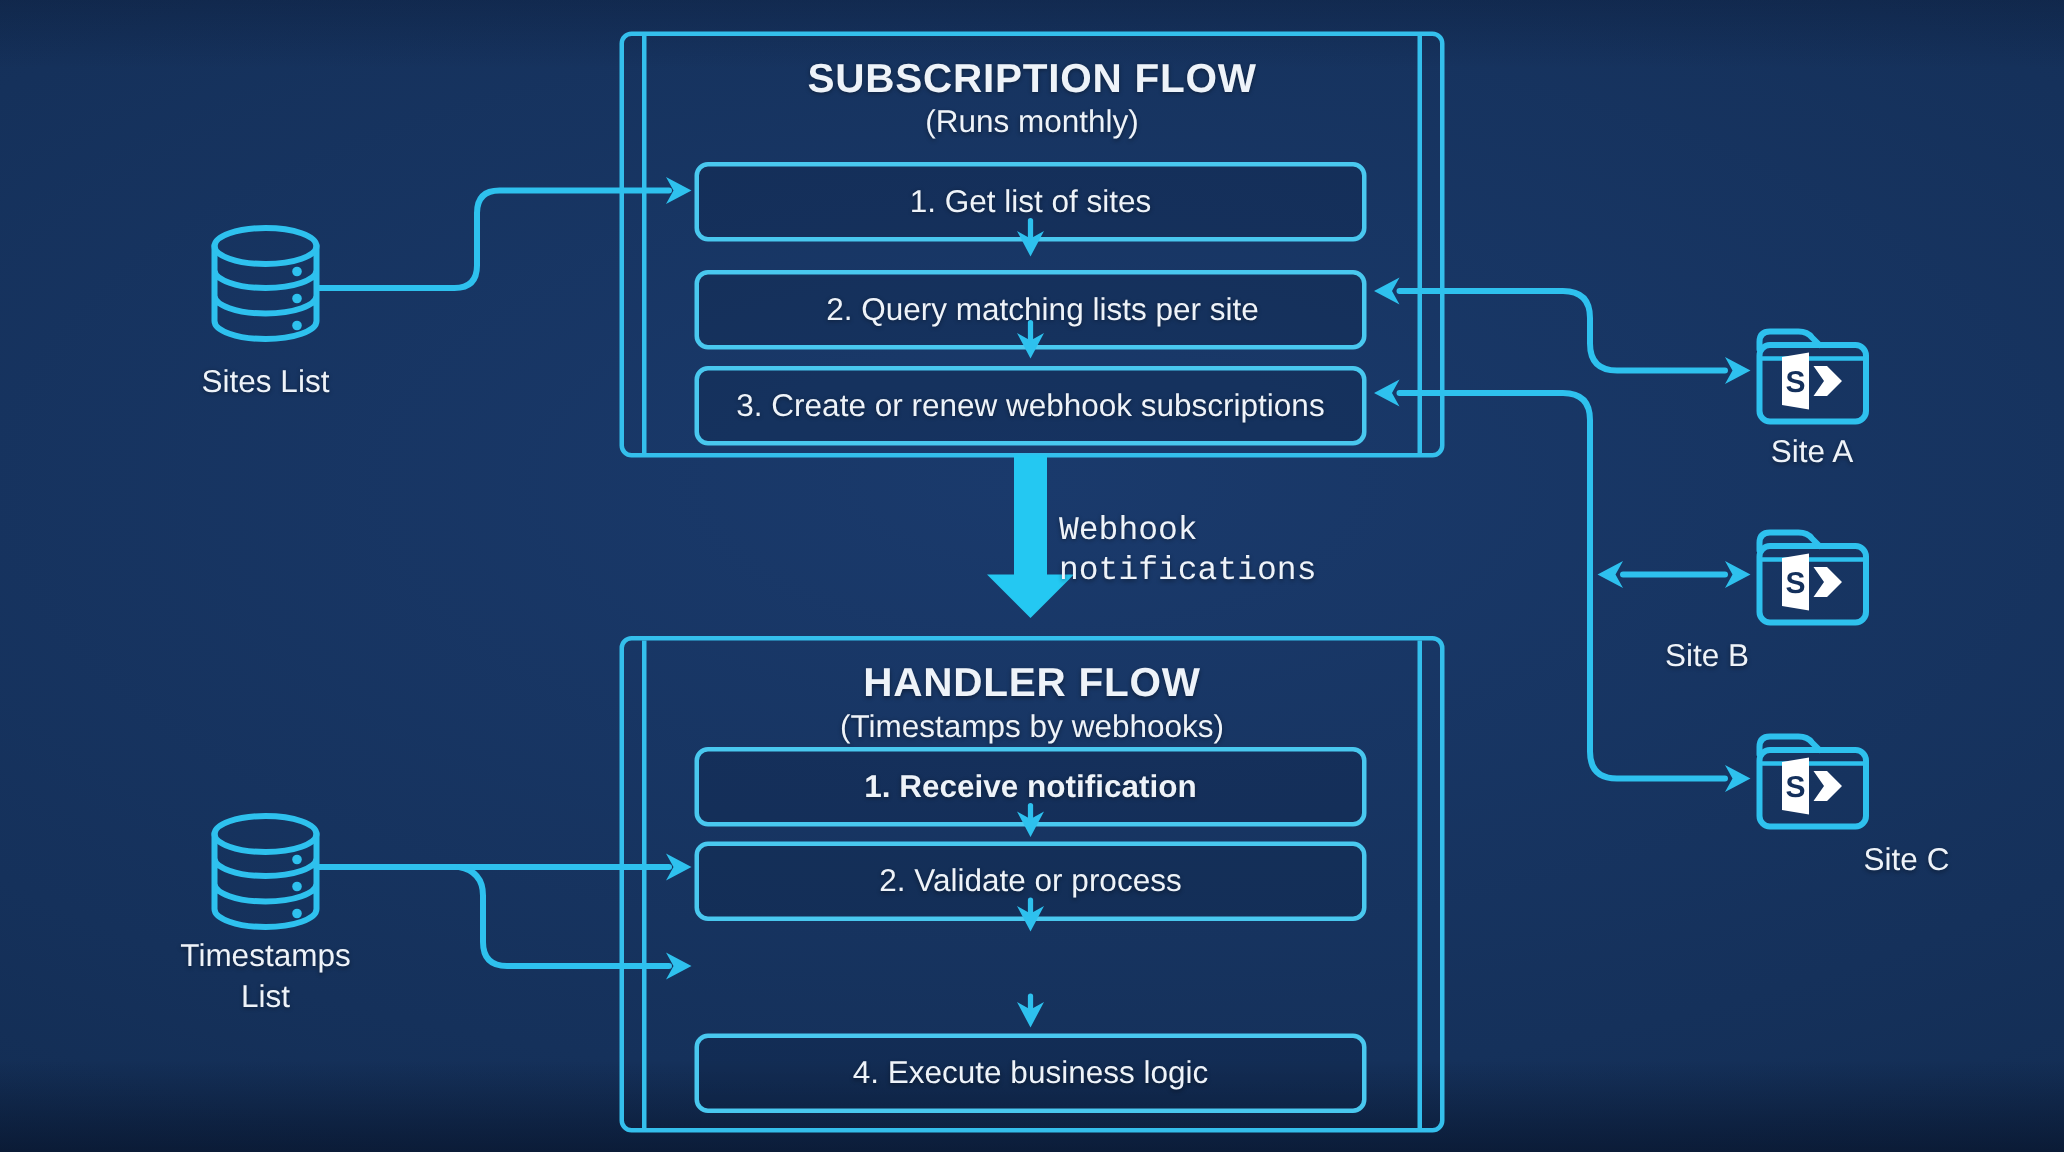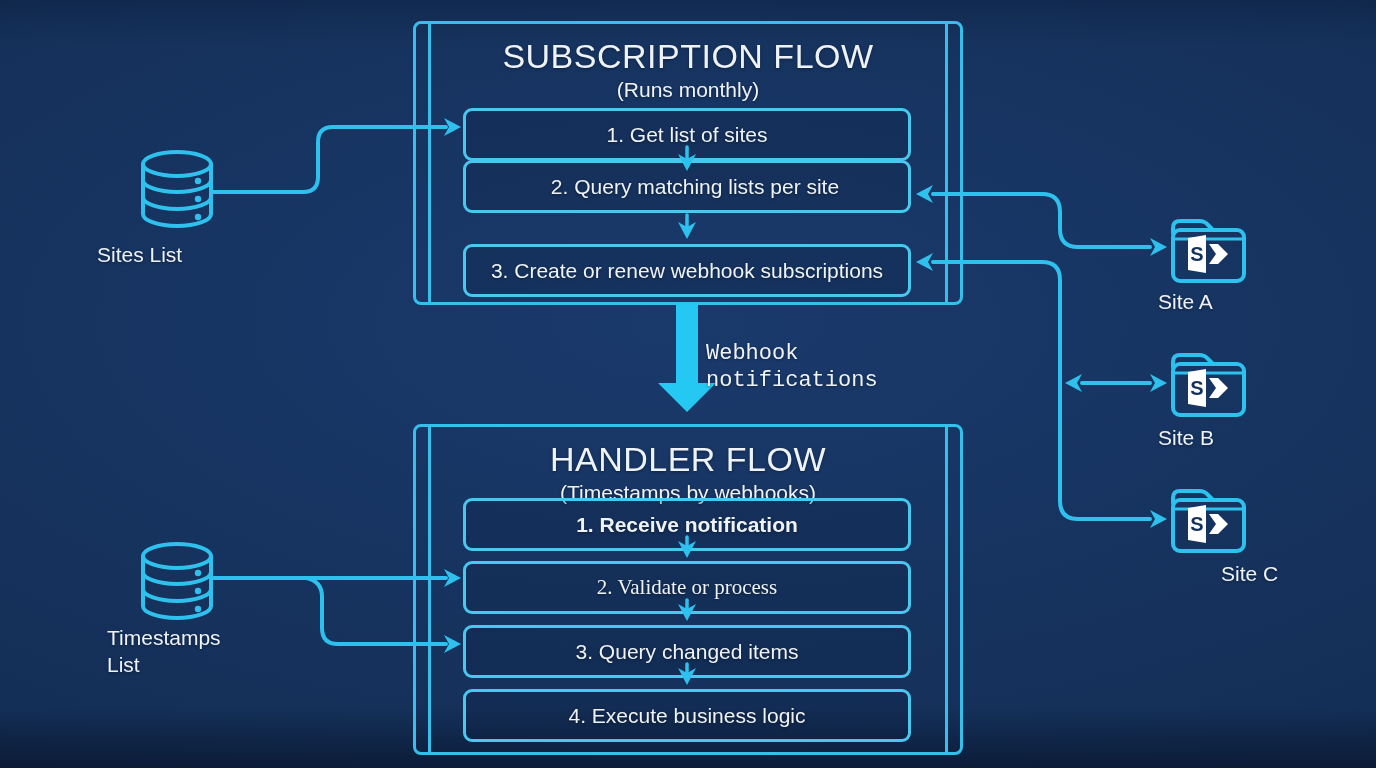--- a/index.html
+++ b/index.html
@@ -22,38 +22,38 @@
   .flowbox{
     position:absolute;box-sizing:border-box;
     border:3px solid var(--box-border,#34bfec);border-radius:8px;
     z-index:1;
   }
   .innerline{position:absolute;top:0;bottom:0;width:3px;background:var(--box-border,#34bfec);}
   .innerline.l{left:12px}
   .innerline.r{right:12px}
   .flow-title{
     margin-top:13px;text-align:center;color:var(--text,#eef3f9);
-    font-size:34px;font-weight:normal;letter-spacing:0.5px;
+    font-size:27px;font-weight:bold;letter-spacing:0.5px;
     text-shadow:0 1px 3px rgba(0,0,0,0.4);
   }
   .flow-subtitle{
     text-align:center;color:var(--text,#eef3f9);font-size:21px;margin-top:2px;
     text-shadow:0 1px 3px rgba(0,0,0,0.4);
   }
   .step{
     position:absolute;box-sizing:border-box;left:463px;width:448px;height:53px;
     border:3px solid var(--step-border,#49c8ef);border-radius:9px;
     display:flex;align-items:center;justify-content:center;
     color:var(--text,#eef3f9);font-size:21px;z-index:1;
     background:rgba(10,30,65,0.25);
     text-shadow:0 1px 3px rgba(0,0,0,0.4);
   }
   .label{
     position:absolute;color:var(--text,#eef3f9);font-size:21px;line-height:27px;
-    z-index:3;text-shadow:0 1px 3px rgba(0,0,0,0.4);
+    text-align:center;z-index:3;text-shadow:0 1px 3px rgba(0,0,0,0.4);
   }
   .label.left-align{text-align:left;font-size:22px;}
   svg.layer{position:absolute;left:0;top:0;z-index:2;pointer-events:none;}
   .line{fill:none;stroke:var(--line-cyan,#2ec1ee);stroke-width:4;stroke-linecap:round;stroke-linejoin:round;}
   .line.thin{stroke-width:3.5;}
   .line.thin2{stroke-width:3;}
   .head{fill:var(--line-cyan,#2ec1ee);stroke:none;}
   .dot{fill:var(--line-cyan,#2ec1ee);}
   .white{fill:#ffffff;}
   .bigarrow{fill:var(--thick-arrow,#24c8f2);}
@@ -65,40 +65,39 @@
 <div class="stage">
 
   <div class="flowbox" style="left:413px;top:21px;width:550px;height:284px;">
     <div class="innerline l"></div>
     <div class="innerline r"></div>
     <div class="flow-title">SUBSCRIPTION FLOW</div>
     <div class="flow-subtitle">(Runs monthly)</div>
   </div>
 
   <div class="step" style="top:108px;">1. Get list of sites</div>
-  <div class="step" style="top:160px;padding-left:16px;">2. Query matching lists per site</div>
+  <div class="step" style="top:180px;padding-left:16px;">2. Query matching lists per site</div>
   <div class="step" style="top:244px;">3. Create or renew webhook subscriptions</div>
 
   <div class="flowbox" style="left:413px;top:424px;width:550px;height:331px;">
     <div class="innerline l"></div>
     <div class="innerline r"></div>
     <div class="flow-title">HANDLER FLOW</div>
     <div class="flow-subtitle">(Timestamps by webhooks)</div>
   </div>
 
   <div class="step" style="top:498px;font-weight:bold;">1. Receive notification</div>
-  <div class="step" style="top:561px;font-family:Liberation Serif, serif;">2. Validate or process</div>
-  <div class="step" style="top:625px;">3. Query changed items</div>
+  <div class="step" style="top:561px;">2. Validate or process</div>
   <div class="step" style="top:689px;">4. Execute business logic</div>
 
   <div class="label" style="left:97px;top:241px;width:160px;">Sites List</div>
   <div class="label" style="left:107px;top:624px;width:140px;">Timestamps List</div>
   <div class="label left-align" style="left:706px;top:340px;width:260px;font-family:Liberation Mono, monospace;">Webhook notifications</div>
   <div class="label" style="left:1158px;top:288px;width:100px;">Site A</div>
-  <div class="label" style="left:1158px;top:424px;width:100px;">Site B</div>
+  <div class="label" style="left:1088px;top:424px;width:100px;">Site B</div>
   <div class="label" style="left:1221px;top:560px;width:100px;">Site C</div>
 
   <svg class="layer" width="1376" height="768" viewBox="0 0 1376 768">
     <defs>
       <g id="arrowhead">
         <polygon points="0,0 -17,-9 -12,0 -17,9"></polygon>
       </g>
       <g id="db">
         <path class="line" d="M 2 12 V 62 M 70 12 V 62 M 2 62 A 34 12 0 0 0 70 62 M 2 28 A 34 12 0 0 0 70 28 M 2 45 A 34 12 0 0 0 70 45"></path>
         <ellipse class="line" cx="36" cy="12" rx="34" ry="12"></ellipse>

